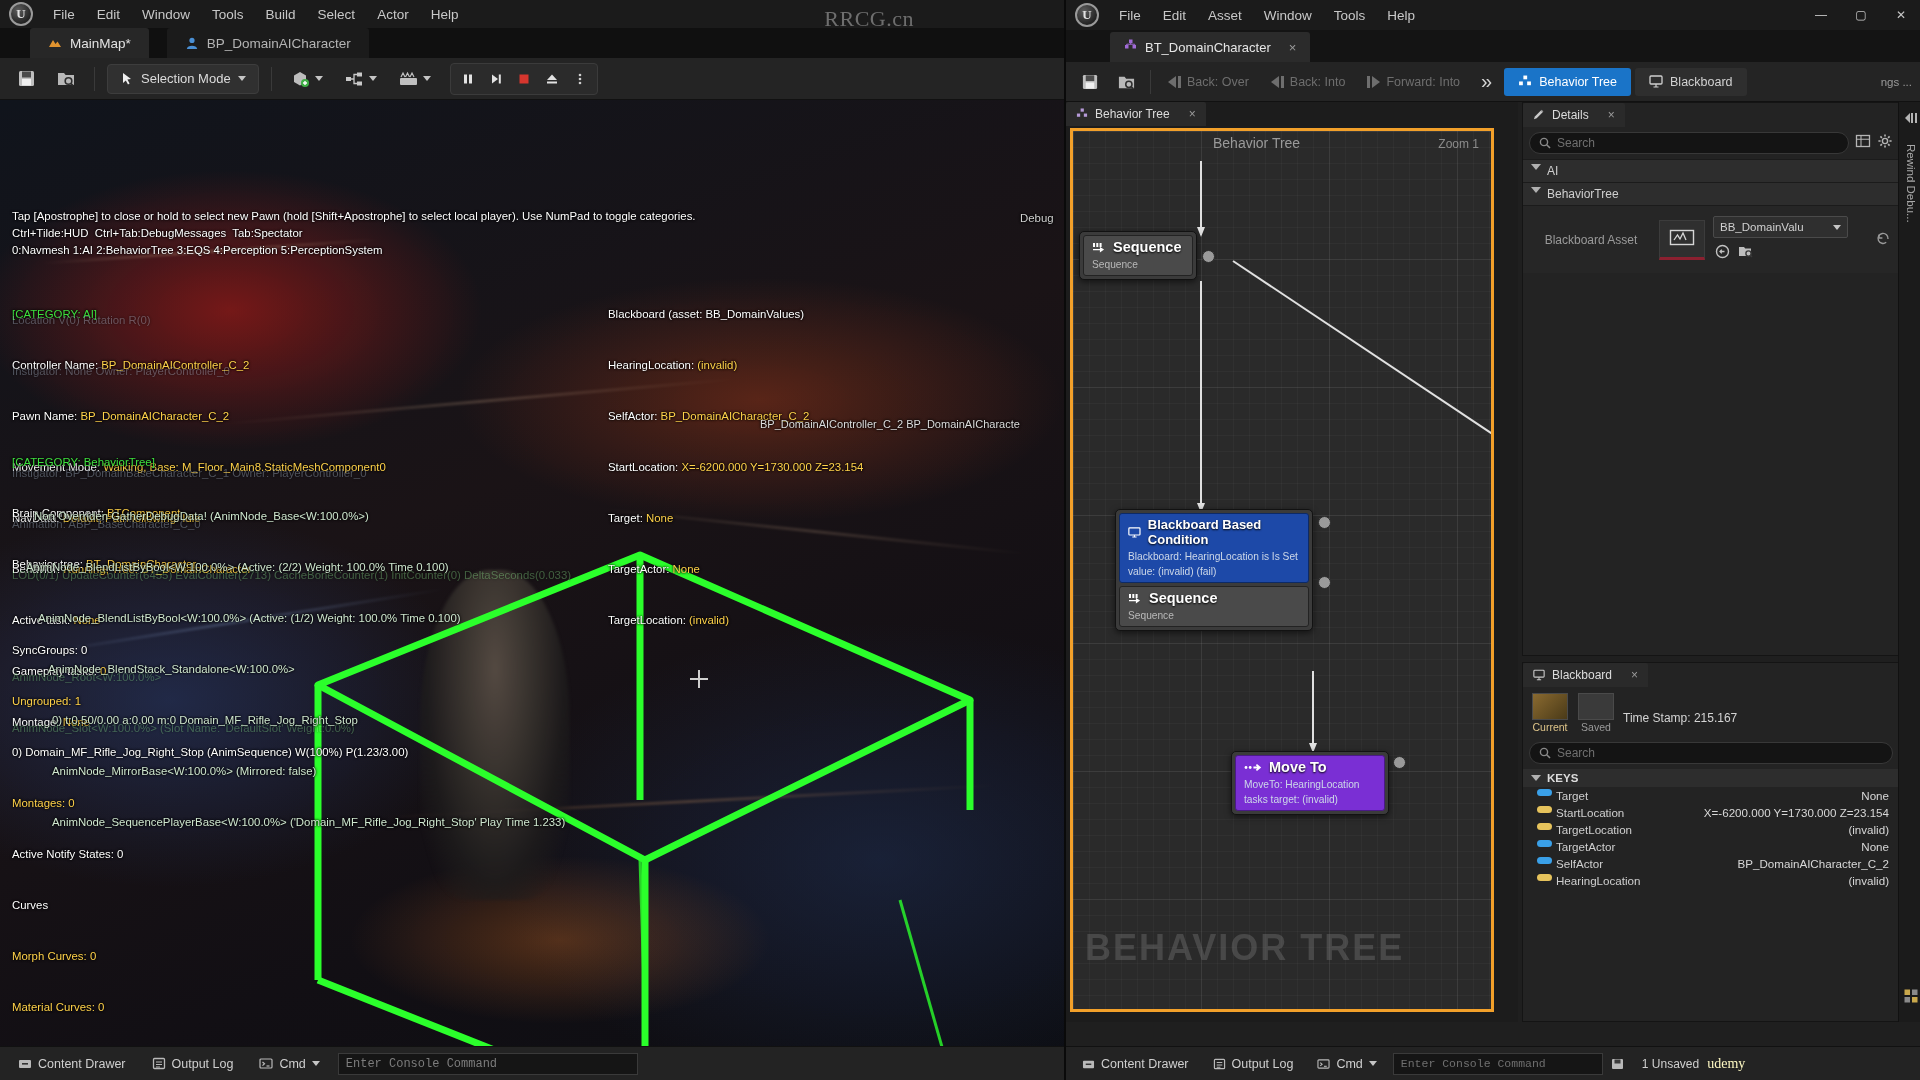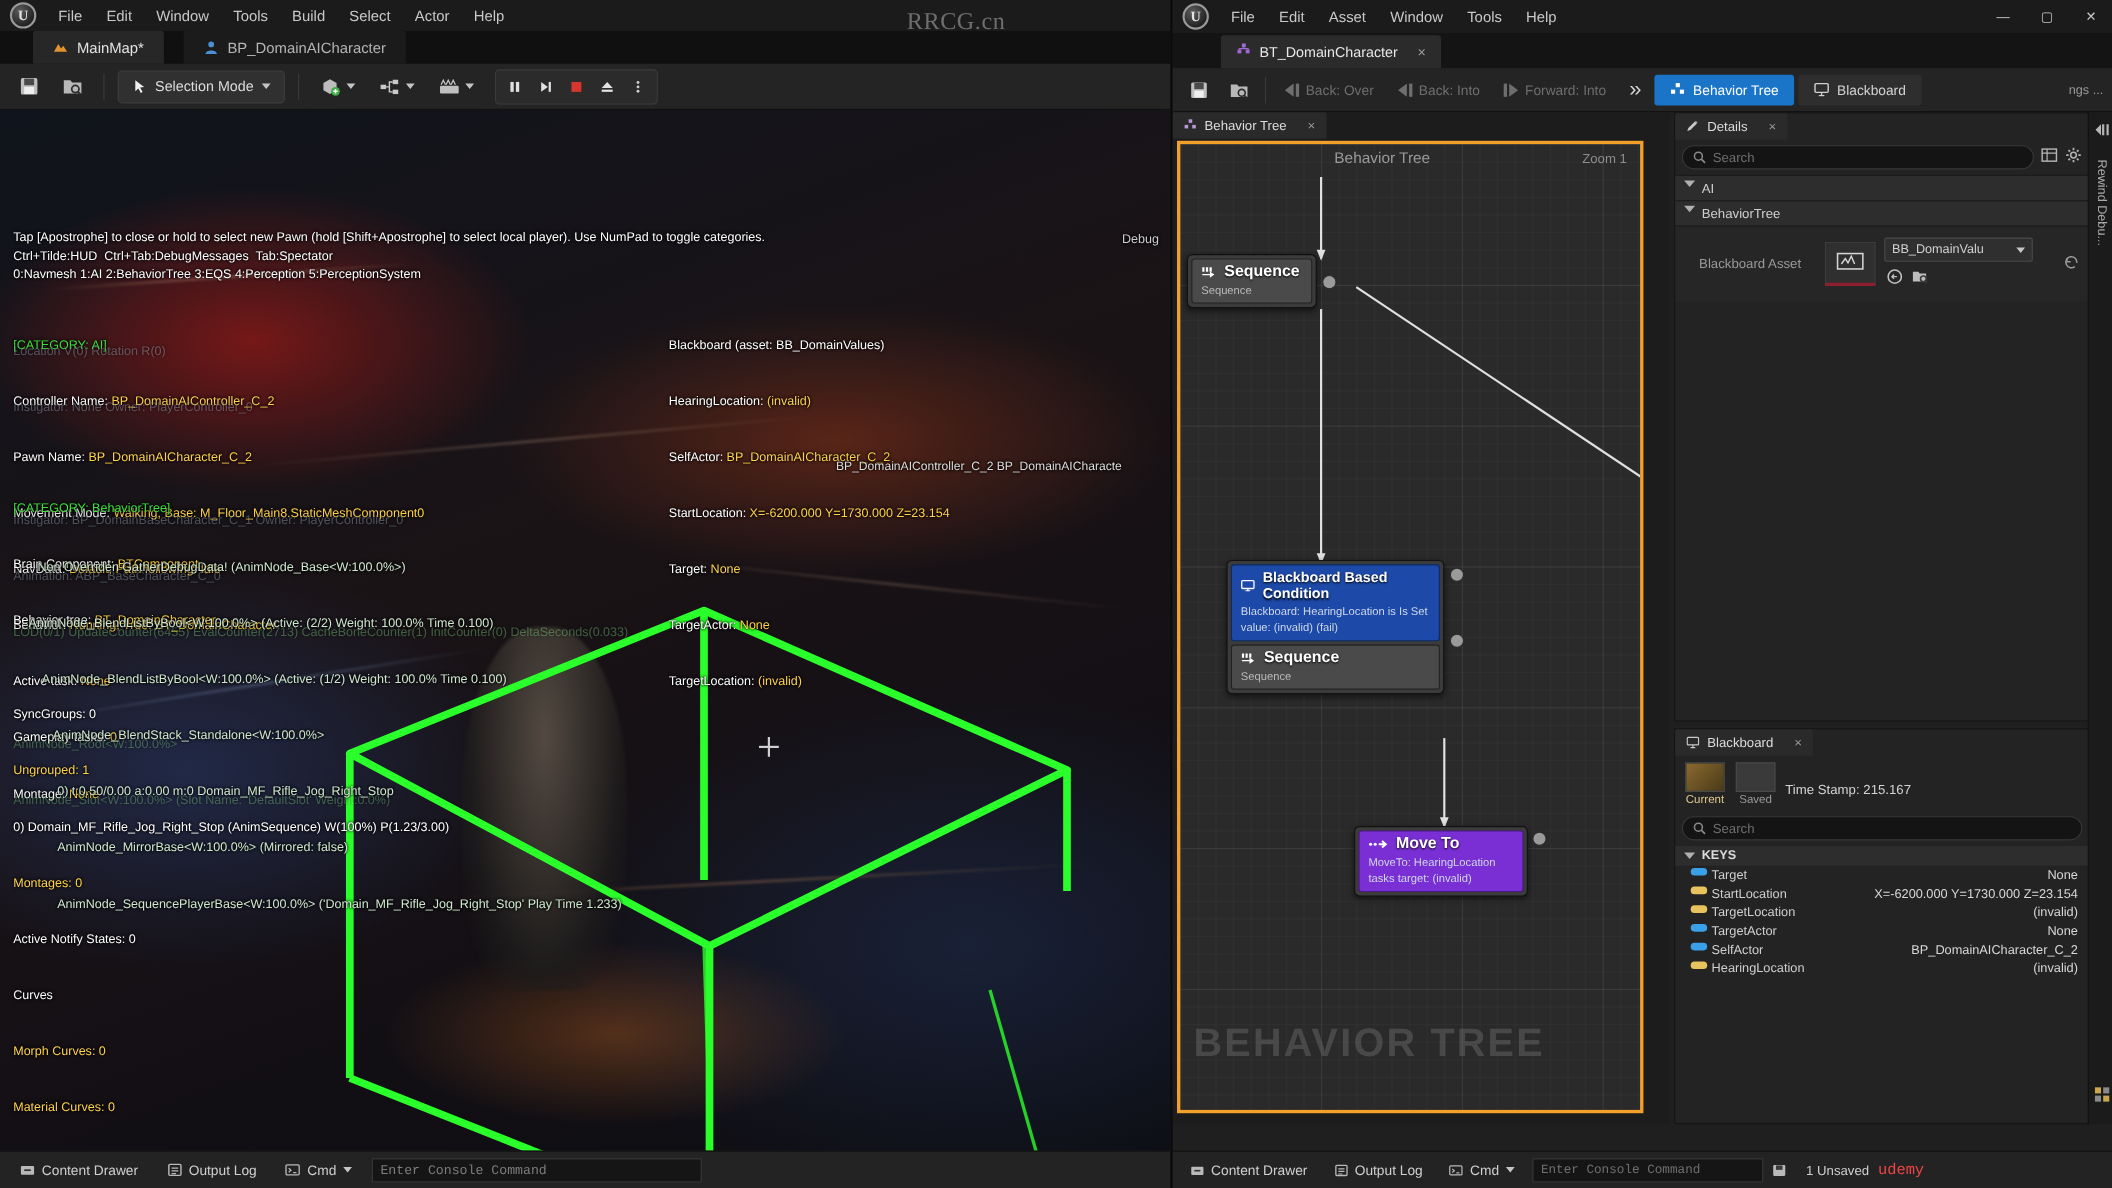--- a/index.html
+++ b/index.html
@@ -819,17 +819,17 @@
         <span class="caret"></span>
       </div>
       <div class="console-input2">Enter Console Command</div>
       <div class="unsaved">
         <svg width="13" height="12" viewBox="0 0 13 12">
             <rect x="1" y="1" width="11" height="10" rx="1" fill="#b9b9b9"></rect>
             <rect x="3.5" y="1.5" width="6" height="4" fill="#3a3a3a"></rect>
           </svg>
         <span>1 Unsaved</span>
       </div>
-      <div style="font-size:14px; color:#ef4444; font-family:Liberation Mono, monospace;">udemy</div>
+      <div style="font-size:14px; color:#fef9c3; font-family:Liberation Serif, serif;">udemy</div>
     </div>
   </div>
 
 </div>
 
 </body></html>

